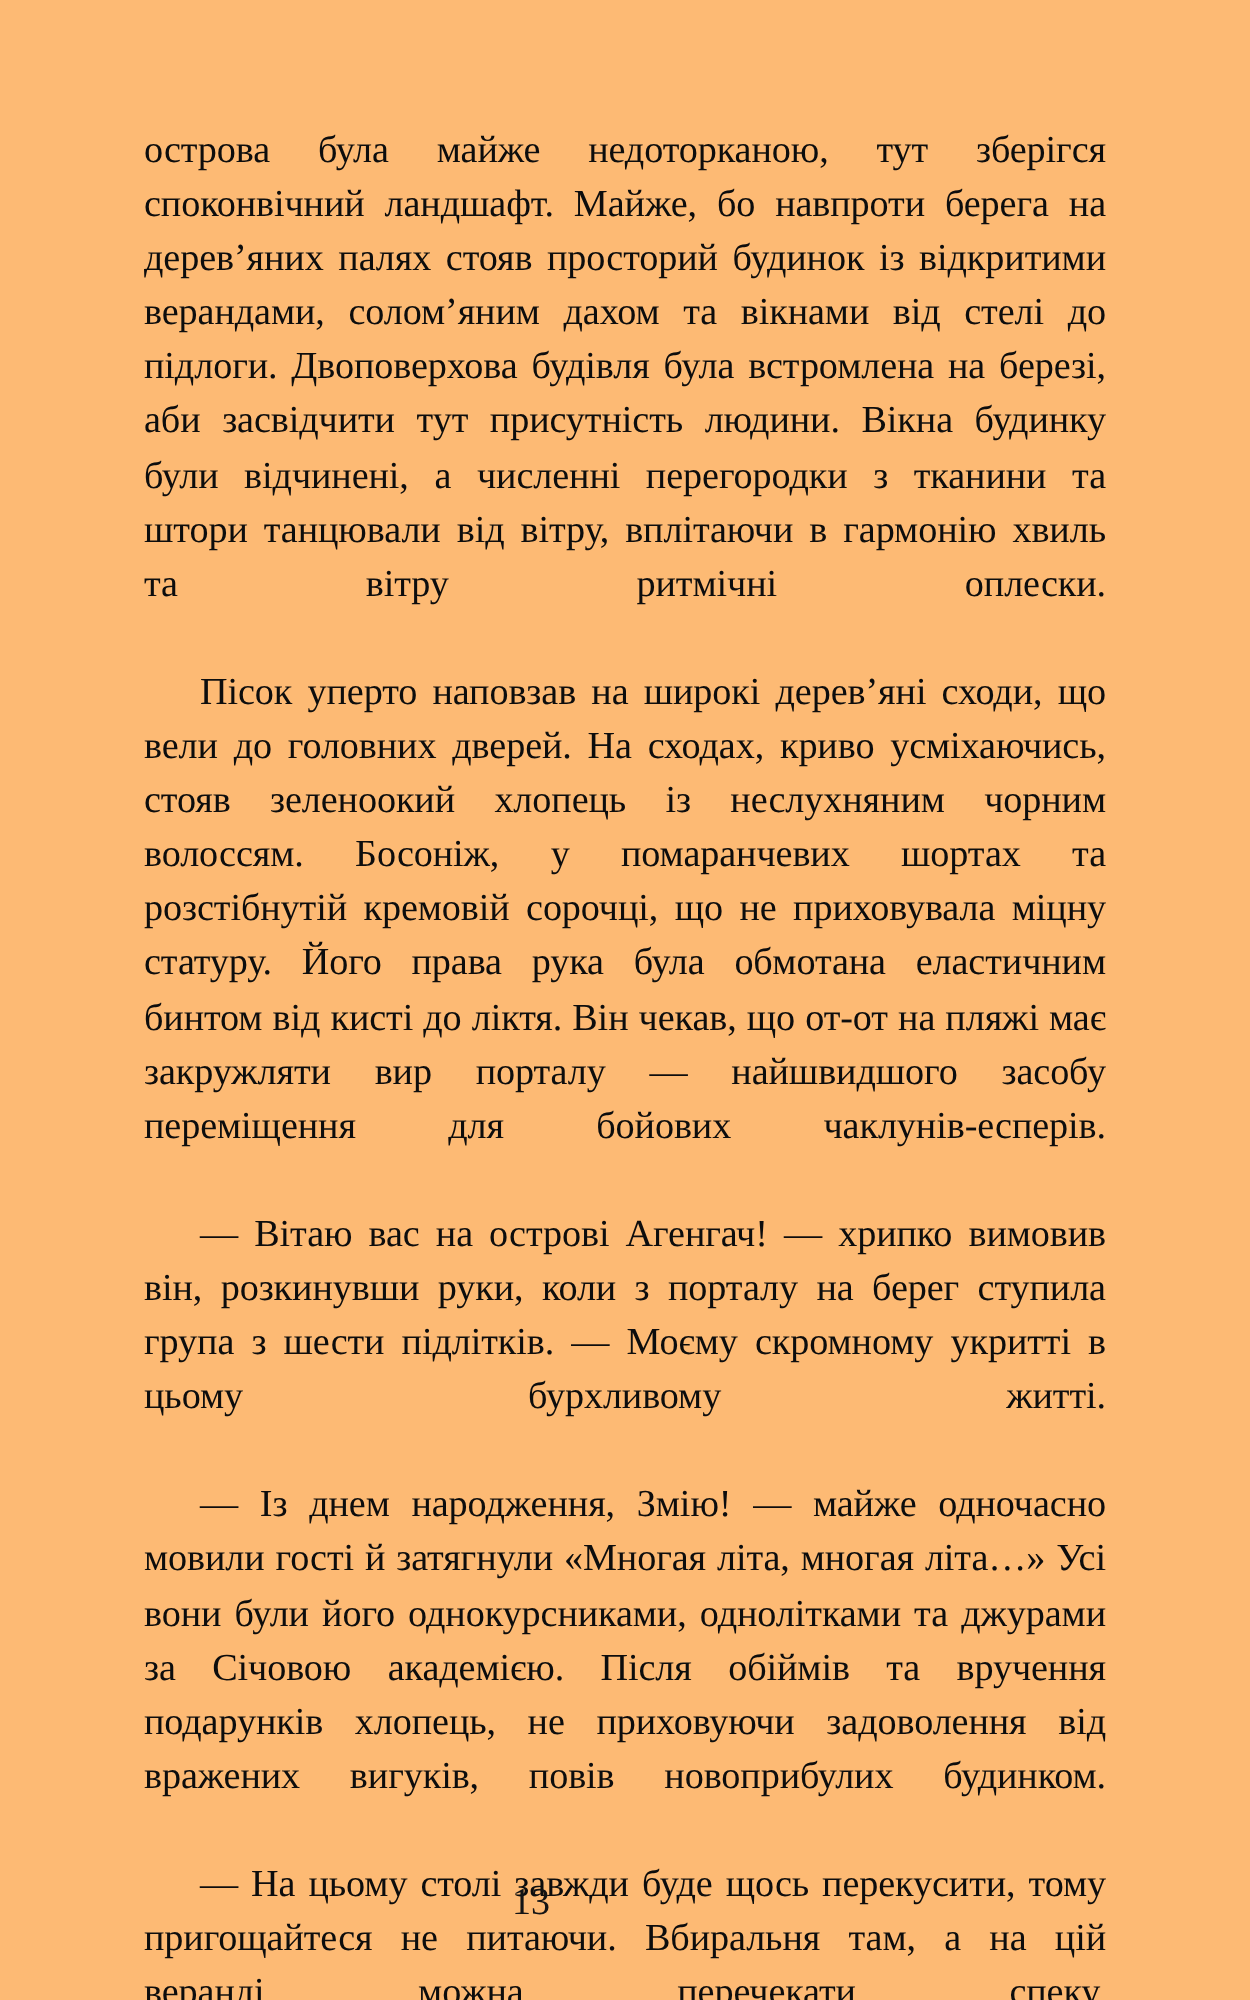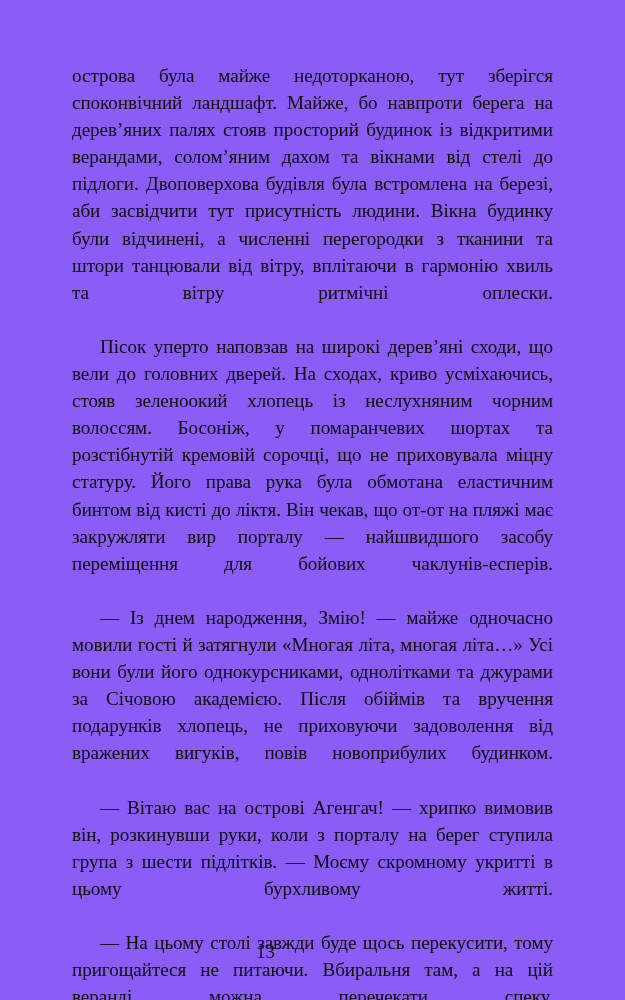--- a/index.html
+++ b/index.html
@@ -15,21 +15,21 @@
     font-family: "Liberation Serif", "DejaVu Serif", serif;
     color: #0d0d0d;
   }
 
   .page {
     position: absolute;
     left: 0;
     top: 0;
     width: 625px;
     height: 1000px;
-    background: #8b5cf6;
+    background: #fdba74;
   }
 
   .text-block {
     position: absolute;
     left: 72px;
     top: 62px;
     width: 481px;
   }
 
   .para {
@@ -73,20 +73,20 @@
   }
 </style>
 </head>
 <body>
 
 <div class="page">
 
   <div class="text-block">
     <p class="para first">острова була майже недоторканою, тут зберігся споконвічний ландшафт. Майже, бо навпроти берега на дерев’яних палях стояв просторий будинок із відкритими верандами, солом’яним дахом та вікнами від стелі до підлоги. Двоповерхова будівля була встромлена на березі, аби засвідчити тут присутність людини. Вікна будинку були відчинені, а численні перегородки з тканини та штори танцювали від вітру, вплітаючи в гармонію хвиль та вітру ритмічні оплески.</p>
     <p class="para">Пісок уперто наповзав на широкі дерев’яні сходи, що вели до головних дверей. На сходах, криво усміхаючись, стояв зеленоокий хлопець із неслухняним чорним волоссям. Босоніж, у помаранчевих шортах та розстібнутій кремовій сорочці, що не приховувала міцну статуру. Його права рука була обмотана еластичним бинтом від кисті до ліктя. Він чекав, що от-от на пляжі має закружляти вир порталу — найшвидшого засобу переміщення для бойових чаклунів-есперів.</p>
+    <p class="para">— Вітаю вас на острові Агенгач! — хрипко вимовив він, розкинувши руки, коли з порталу на берег ступила група з шести підлітків. — Моєму скромному укритті в цьому бурхливому житті.</p>
     <p class="para">— Із днем народження, Змію! — майже одночасно мовили гості й затягнули «Многая літа, многая літа…» Усі вони були його однокурсниками, однолітками та джурами за Січовою академією. Після обіймів та вручення подарунків хлопець, не приховуючи задоволення від вражених вигуків, повів новоприбулих будинком.</p>
-    <p class="para">— Вітаю вас на острові Агенгач! — хрипко вимовив він, розкинувши руки, коли з порталу на берег ступила група з шести підлітків. — Моєму скромному укритті в цьому бурхливому житті.</p>
     <p class="para">— На цьому столі завжди буде щось перекусити, тому пригощайтеся не питаючи. Вбиральня там, а на цій веранді можна перечекати спеку.</p>
   </div>
 
   <div class="page-number">13</div>
 
 </div>
 
 </body></html>

